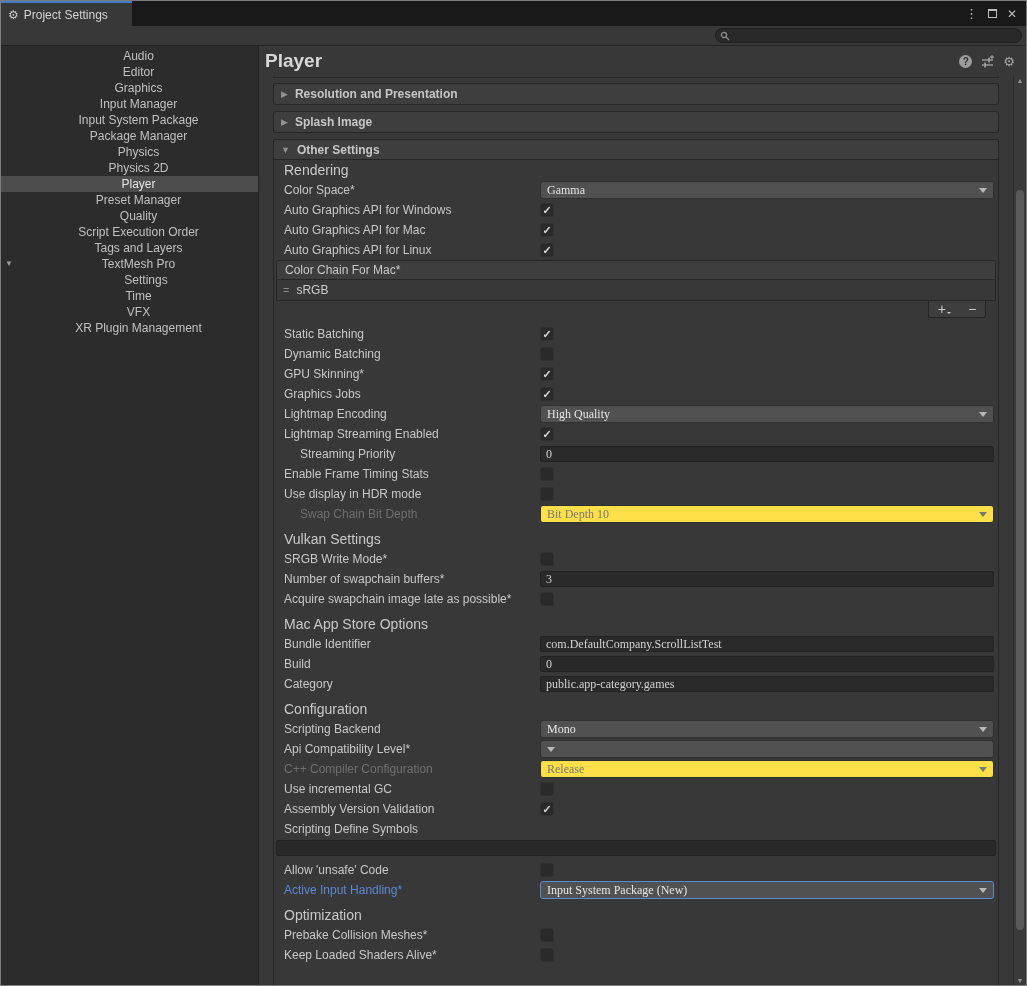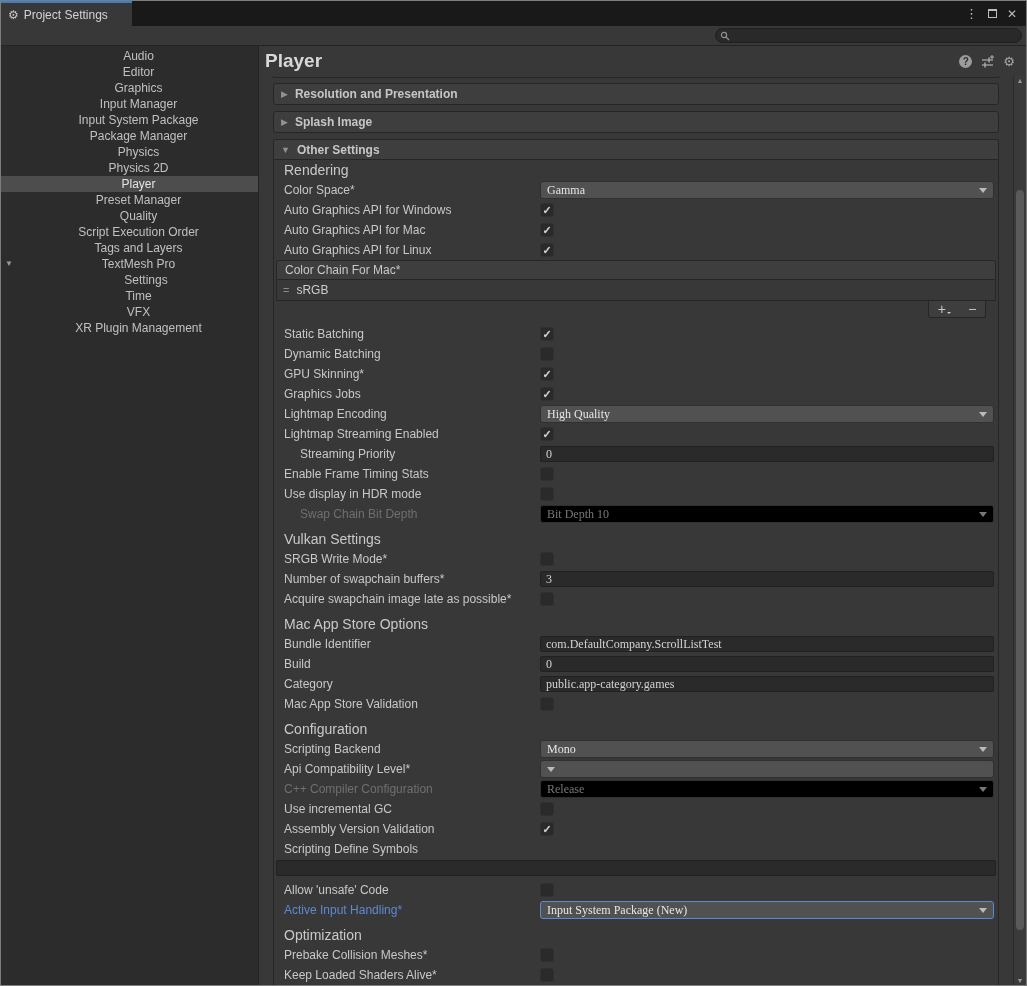--- a/index.html
+++ b/index.html
@@ -70,21 +70,21 @@
   .gap{ height:5px; flex:0 0 auto; }
 
   .checkbox{ width:14px; height:14px; background:#2a2a2a; border:1px solid #303030; border-radius:3px;
              color:#d2d2d2; font-size:11px; font-weight:bold; line-height:12px; text-align:center; cursor:default; }
 
   .dropdown{ flex:1; height:18px; background:#515151; border:1px solid #303030; border-radius:3px;
              display:flex; align-items:center; padding:0 6px; cursor:default; }
   .dd-value{ flex:1; color:#e6e6e6; font-size:12px; white-space:nowrap; overflow:hidden; }
   .dd-arrow{ width:0; height:0; border-left:4px solid transparent; border-right:4px solid transparent;
              border-top:5px solid #bababa; flex:0 0 auto; }
-  .dropdown.disabled{ background:#000000;gap:44px; }
+  .dropdown.disabled{ background:#fde047;gap:44px; }
   .dropdown.disabled .dd-value{ color:#787878; }
   .dropdown.disabled .dd-arrow{ border-top-color:#787878; }
   .dropdown.accent{ border-color:#5b8ad4; }
 
   .textfield{ flex:1; height:16px; background:#2a2a2a; border:1px solid #212121; border-radius:2px;
               display:flex; align-items:center; padding:0 5px; }
   .tf-value{ color:#d4d4d4; font-size:12px; white-space:nowrap; overflow:hidden; }
 
   .row-full{ height:16px; margin:1px -2px 4px -8px; flex:0 0 auto; display:flex; }
 
@@ -359,26 +359,20 @@
                   </div>
                 </div>
                 <div class="row">
                   <span class="lbl">Category</span>
                   <div class="ctrl">
                     <div class="textfield">
                       <span class="tf-value">public.app-category.games</span>
                     </div>
                   </div>
                 </div>
-                <div class="row">
-                  <span class="lbl">Mac App Store Validation</span>
-                  <div class="ctrl">
-                    <div class="checkbox"></div>
-                  </div>
-                </div>
                 <div class="gap"></div>
                 <div class="row">
                   <span class="subheader">Configuration</span>
                 </div>
                 <div class="row">
                   <span class="lbl">Scripting Backend</span>
                   <div class="ctrl">
                     <div class="dropdown">
                       <span class="dd-value">Mono</span>
                       <span class="dd-arrow"></span>

